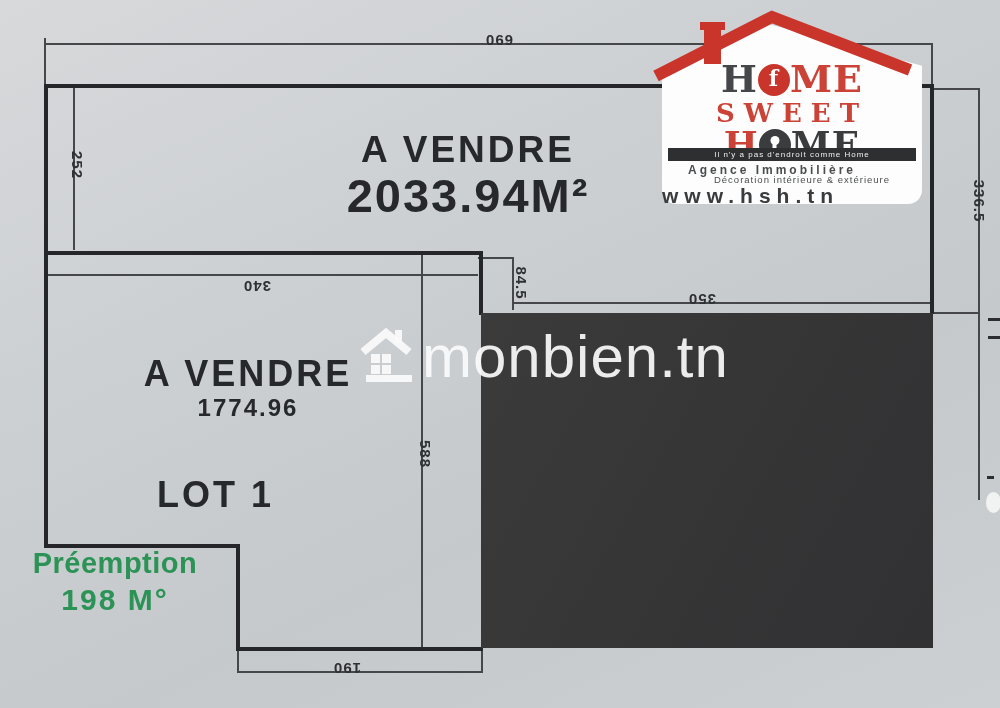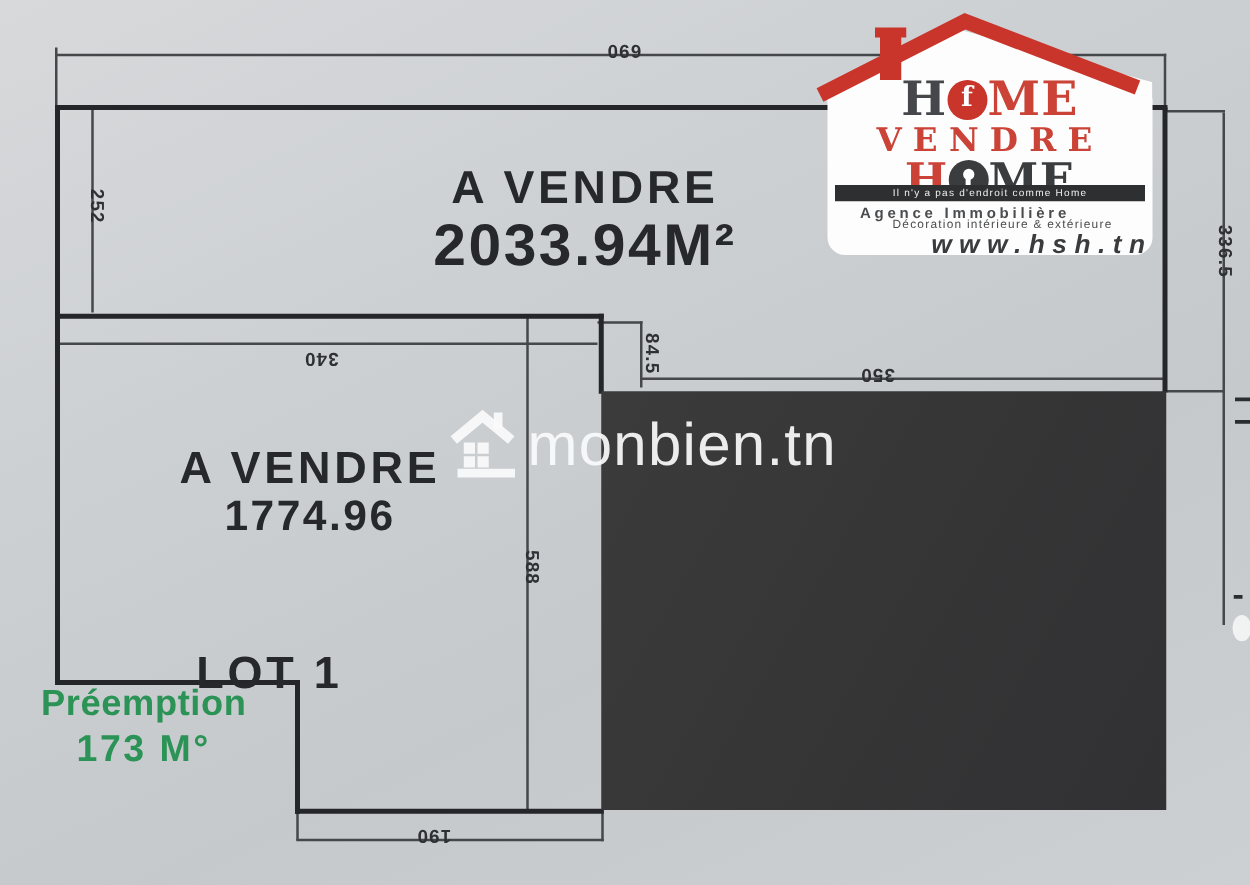--- a/index.html
+++ b/index.html
@@ -27,21 +27,21 @@
            color:#2b9355;font-weight:bold;z-index:2;line-height:1.1;}
   .pre-l1{font-size:29px;letter-spacing:.5px;}
   .pre-l2{font-size:26px;margin-top:4px;}
   .pre-l3{font-size:30px;letter-spacing:2px;margin-top:3px;}
   
   .censor{position:absolute;left:481px;top:313px;width:452px;height:335px;z-index:3;
           background:linear-gradient(120deg,#3b3b3c 0%,#353536 55%,#313133 100%);}
   
   .watermark{position:absolute;left:358px;top:322px;height:68px;display:flex;align-items:center;
              gap:8px;z-index:10;color:rgba(250,250,251,.93);}
-  .watermark .wm-text{font-size:48px;font-weight:500;letter-spacing:1px;}
+  .watermark .wm-text{font-size:60px;font-weight:500;letter-spacing:1px;}
   
   .logo{position:absolute;left:640px;top:6px;width:295px;height:210px;z-index:6;}
   .badge-gable{position:absolute;left:22px;top:18px;width:260px;height:58px;background:#fdfdfd;
                clip-path:polygon(0% 96%,41% 0%,100% 72%,100% 100%,0% 100%);}
   .badge-body{position:absolute;left:22px;top:70px;width:260px;height:128px;background:#fdfdfd;
               border-radius:4px 4px 14px 14px;}
   .roof-svg{position:absolute;left:0;top:0;}
   .logo-line{position:absolute;left:22px;width:260px;text-align:center;
              font-family:"DejaVu Serif",serif;font-weight:bold;line-height:1;}
   .l1{top:54px;font-size:38px;color:#45474a;letter-spacing:1px;}
@@ -57,22 +57,22 @@
   .keyhole{position:absolute;left:50%;top:7px;transform:translateX(-50%);width:9px;height:9px;
            border-radius:50%;background:#fff;}
   .keyhole::after{content:"";position:absolute;left:2.5px;top:7px;width:4px;height:10px;background:#fff;}
   .tagbar{position:absolute;left:28px;top:142px;width:248px;height:13px;background:#2e2f31;
           color:#efefef;font-size:8px;letter-spacing:1px;display:flex;align-items:center;
           justify-content:center;white-space:nowrap;overflow:hidden;}
   .sub1{position:absolute;left:22px;top:157px;width:220px;text-align:center;font-size:12px;
         font-weight:bold;letter-spacing:3px;color:#4a4c4e;white-space:nowrap;}
   .sub2{position:absolute;left:22px;top:168px;width:280px;text-align:center;font-size:9.5px;
         font-weight:normal;letter-spacing:1px;color:#4a4c4e;white-space:nowrap;}
-  .site{position:absolute;left:22px;top:178px;width:260px;text-align:right;font-size:21px;
-        font-weight:bold;letter-spacing:6px;color:#393b3d;font-style:italic;}
+  .site{position:absolute;left:22px;top:178px;width:260px;text-align:left;font-size:21px;
+        font-weight:bold;letter-spacing:6px;color:#393b3d;}
   
   .tick{position:absolute;background:#2c2d30;z-index:4;}
   .blob{position:absolute;left:986px;top:492px;width:15px;height:21px;border-radius:50%;
         background:#f1f2f2;z-index:4;}
 </style>
 </head>
 <body>
 
 <div class="stage">
 
@@ -117,27 +117,27 @@
   <div class="dim rot90" style="left:406px;top:441px;width:40px;height:26px;">588</div>
   <div class="dim rot180" style="left:316px;top:658px;width:62px;height:22px;">190</div>
 
   <div class="saleblock" style="left:320px;top:131px;width:296px;">
     <div class="sale-l1">A VENDRE</div>
     <div class="sale-l2">2033.94M²</div>
   </div>
 
   <div class="saleblock" style="left:112px;top:356px;width:272px;">
     <div class="sale-l1" style="font-size:36px;">A VENDRE</div>
-    <div class="sale-l2" style="font-size:34px;">1774.96</div>
+    <div class="sale-l2" style="font-size:24px;">1774.96</div>
   </div>
-  <div class="lotlabel" style="left:157px;top:474px;font-size:36px;margin-top:43px;">LOT 1</div>
+  <div class="lotlabel" style="left:157px;top:474px;font-size:36px;">LOT 1</div>
 
   <div class="preempt">
     <div class="pre-l1">Préemption</div>
-    <div class="pre-l3">173 M°</div>
+    <div class="pre-l3">198 M°</div>
   </div>
 
   <div class="watermark">
     <span>
       <svg width="56" height="58" viewBox="0 0 56 58">
         <rect x="37" y="5" width="7" height="13" fill="rgba(250,250,251,.93)"></rect>
         <polyline points="5,27 28,8 51,27" stroke="rgba(250,250,251,.93)" stroke-width="8" fill="none"></polyline>
         <rect x="13" y="29" width="9" height="9" fill="rgba(250,250,251,.93)"></rect>
         <rect x="24" y="29" width="9" height="9" fill="rgba(250,250,251,.93)"></rect>
         <rect x="13" y="40" width="9" height="9" fill="rgba(250,250,251,.93)"></rect>
@@ -152,21 +152,21 @@
     <div class="badge-gable"></div>
     <div class="badge-body"></div>
     <svg class="roof-svg" width="295" height="115" viewBox="0 0 295 115">
       <rect x="64" y="20" width="17" height="38" fill="#c9352b"></rect>
       <rect x="60" y="16" width="25" height="8" fill="#c9352b"></rect>
       <polyline points="16,70 132,11 270,64" stroke="#c9352b" stroke-width="12" fill="none"></polyline>
     </svg>
     <div class="logo-line l1">
       <span>H</span><span class="o-disc o-red"><span class="o-inner-f">f</span></span><span class="red">ME</span>
     </div>
-    <div class="logo-line l2">VENDRE</div>
+    <div class="logo-line l2">SWEET</div>
     <div class="logo-line l3">
       <span class="red">H</span><span class="o-disc o-dark"><span class="keyhole"></span></span><span>ME</span>
     </div>
     <div class="tagbar">Il n'y a pas d'endroit comme Home</div>
     <div class="sub1">Agence Immobilière</div>
     <div class="sub2">Décoration intérieure &amp; extérieure</div>
     <div class="site">www.hsh.tn</div>
   </div>
 
 </div>

